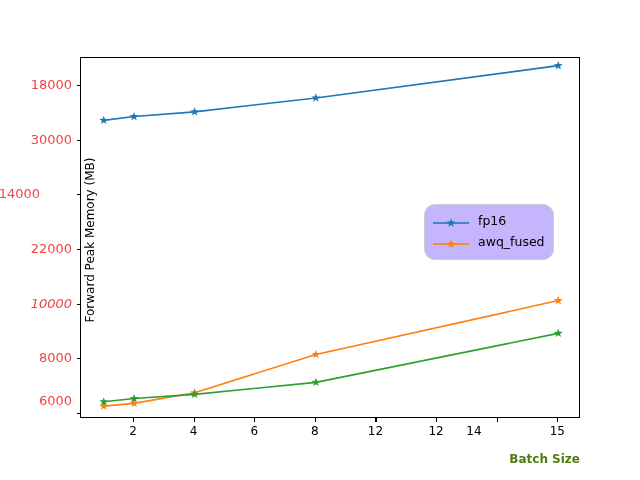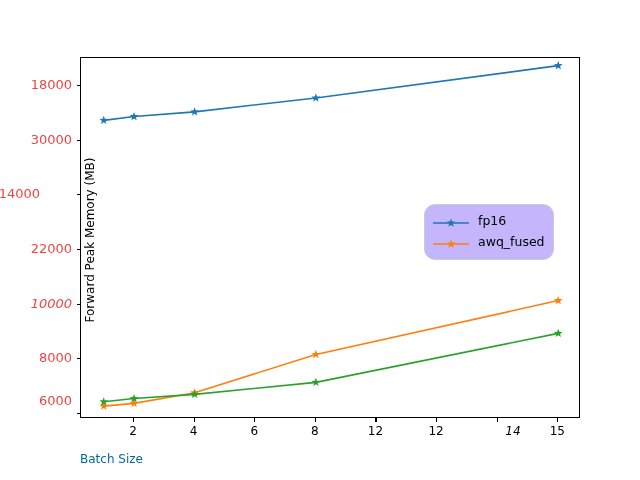--- a/index.html
+++ b/index.html
@@ -95,23 +95,24 @@
     left: 0px;
     top: 0px;
     width: 26px;
     height: 480px;
   }
   #xlabel {
     position: absolute;
     left: 80px;
     top: 452px;
     width: 500px;
-    text-align: left;
+    text-align: right;
     font-size: 12px;
-    color: #0369a1;
+    color: #4d7c0f;
+    font-weight: bold;
   }
   #legend {
     position: absolute;
     left: 424px;
     top: 204px;
     padding: 6px 8px 6px 7px;
     border: 0.8px solid #cccccc;
     border-radius: 11px;
     background: #c4b5fd;
     box-sizing: border-box;
@@ -192,21 +193,21 @@
       <div class="xtick-label" style="left: 193.636px; top: 425px;">4</div>
       <div class="xtick-mark" style="left: 254.242px; top: 418px;"></div>
       <div class="xtick-label" style="left: 254.242px; top: 425px;">6</div>
       <div class="xtick-mark" style="left: 314.848px; top: 418px;"></div>
       <div class="xtick-label" style="left: 314.848px; top: 425px;">8</div>
       <div class="xtick-mark" style="left: 375.455px; top: 418px;"></div>
       <div class="xtick-label" style="left: 375.455px; top: 425px;">12</div>
       <div class="xtick-mark" style="left: 436.061px; top: 418px;"></div>
       <div class="xtick-label" style="left: 436.061px; top: 425px;">12</div>
       <div class="xtick-mark" style="left: 496.667px; top: 418px;"></div>
-      <div class="xtick-label" style="left: 513px; top: 425px; font-style: italic;">14</div>
+      <div class="xtick-label" style="left: 474px; top: 425px;">14</div>
       <div class="xtick-mark" style="left: 557.273px; top: 418px;"></div>
       <div class="xtick-label" style="left: 557.273px; top: 425px;">15</div>
     </div>
 
   <div id="legend">
       <div class="legend-row">
         <div class="legend-swatch"><svg viewBox="0 0 38 14" width="38" height="14">
             <line x1="1" y1="7" x2="37" y2="7" stroke="#1f77b4" stroke-width="1.6"></line>
             <path d="M19.00,2.40 L20.12,5.46 L23.37,5.58 L20.81,7.59 L21.70,10.72 L19.00,8.90 L16.30,10.72 L17.19,7.59 L14.63,5.58 L17.88,5.46 Z" fill="#1f77b4"></path>
           </svg></div>

